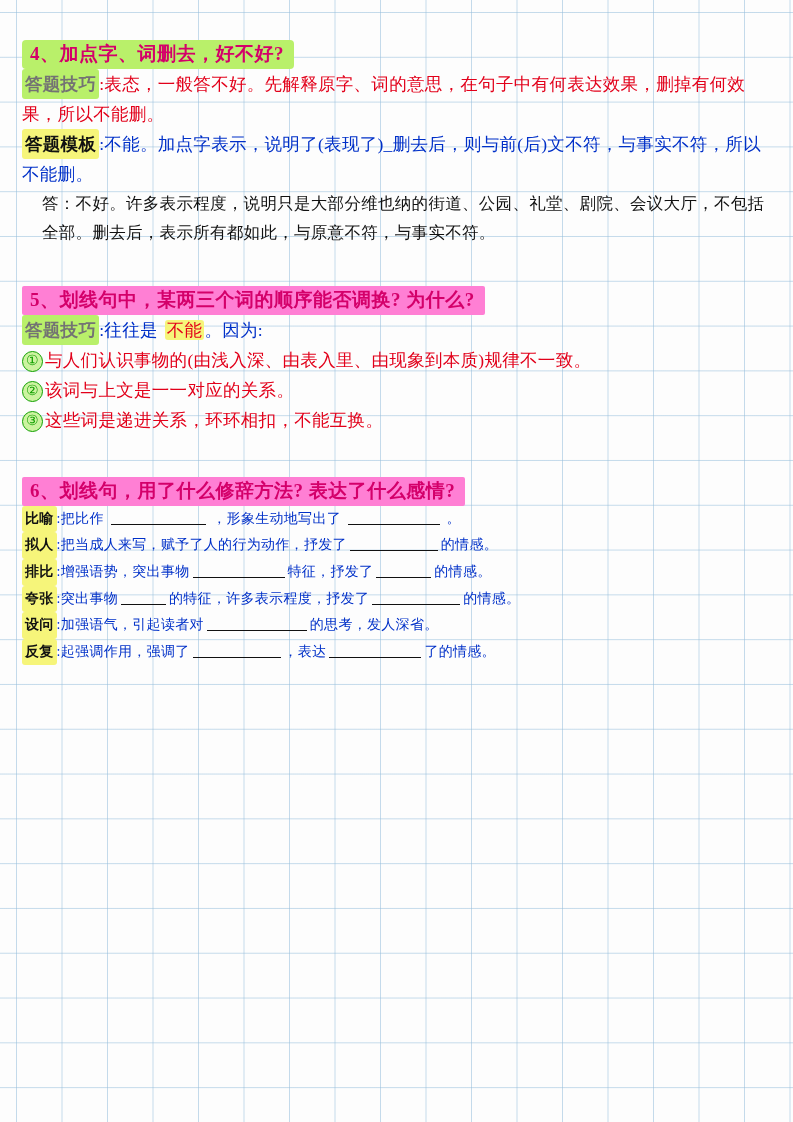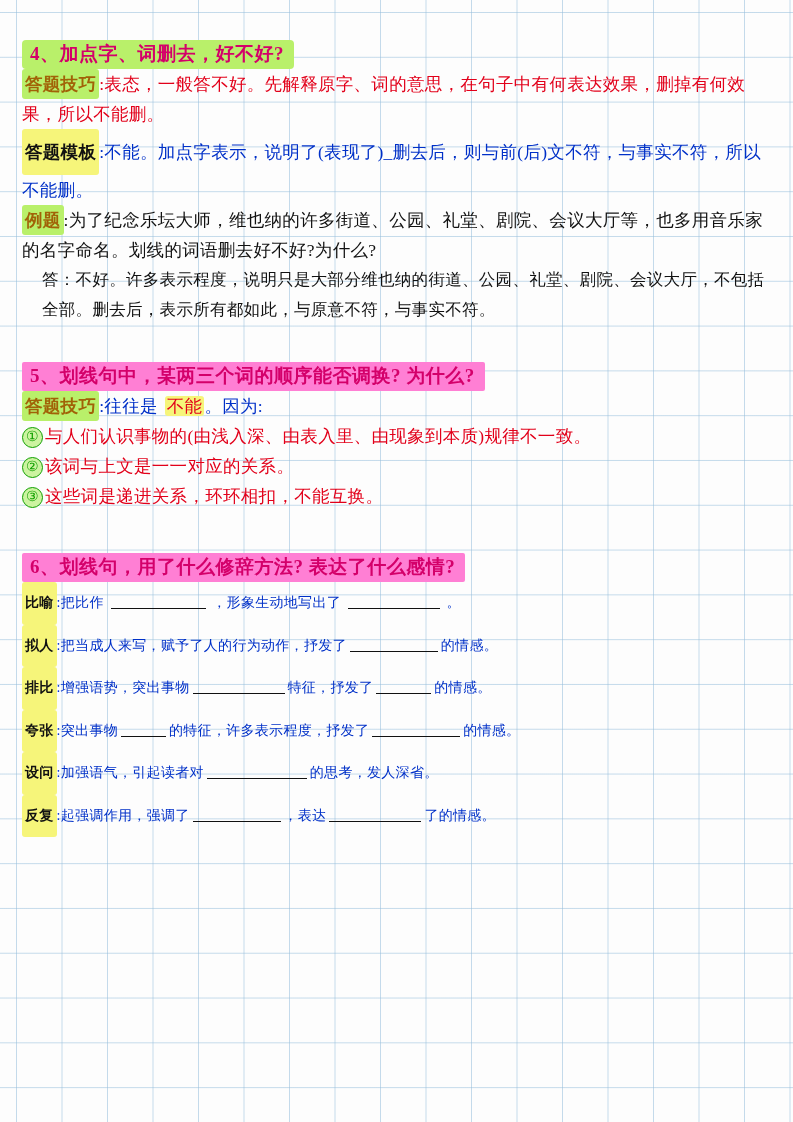--- a/index.html
+++ b/index.html
@@ -76,31 +76,31 @@
   .blank.w3{min-width:88px;}
   .blank.w5{min-width:55px;}
   .blank.w6{min-width:45px;}
   .blank.w7{min-width:100px;}
   .gap-md{height:34px;}
   .gap-lg{height:38px;}
   .tag{
     display:inline-block;
     background:#f6f57a;
     border-radius:3px;
-    padding:8px 3px;
+    padding:0 3px;
     font-weight:bold;
     color:#111;
   }
   .tag-g{
     display:inline-block;
     background:#b9f06a;
     border-radius:3px;
     padding:0 3px;
     font-weight:bold;
-    color:#a16207;
+    color:#737373;
   }
   .ans-row{font-size:14px;line-height:1.9;}
 </style>
 </head>
 <body>
 
 <div class="grid-bg"></div>
 
 <div class="page">
 
@@ -108,23 +108,20 @@
     <div class="heading hl-green">4、加点字、词删去，好不好?</div>
 
     <p class="line">
       <span class="tag-g">答题技巧</span><span class="red">:表态，一般答不好。先解释原字、词的意思，在句子中有何表达效果，删掉有何效果，所以不能删。</span>
     </p>
 
     <p class="line">
       <span class="tag">答题模板</span><span class="blue">:不能。加点字表示，说明了(表现了)_删去后，则与前(后)文不符，与事实不符，所以不能删。</span>
     </p>
 
-    <p class="line">
-      <span class="tag-g">例题</span><span class="black">:为了纪念乐坛大师，维也纳的许多街道、公园、礼堂、剧院、会议大厅等，也多用音乐家的名字命名。划线的词语删去好不好?为什么?</span>
-    </p>
 
     <p class="line small" style="padding-left:20px;">答：不好。许多表示程度，说明只是大部分维也纳的街道、公园、礼堂、剧院、会议大厅，不包括全部。删去后，表示所有都如此，与原意不符，与事实不符。</p>
   </div>
 
   <div class="gap-md"></div>
 
   <div class="sec">
     <div class="heading hl-pink">5、划线句中，某两三个词的顺序能否调换? 为什么?</div>
 
     <p class="line">

